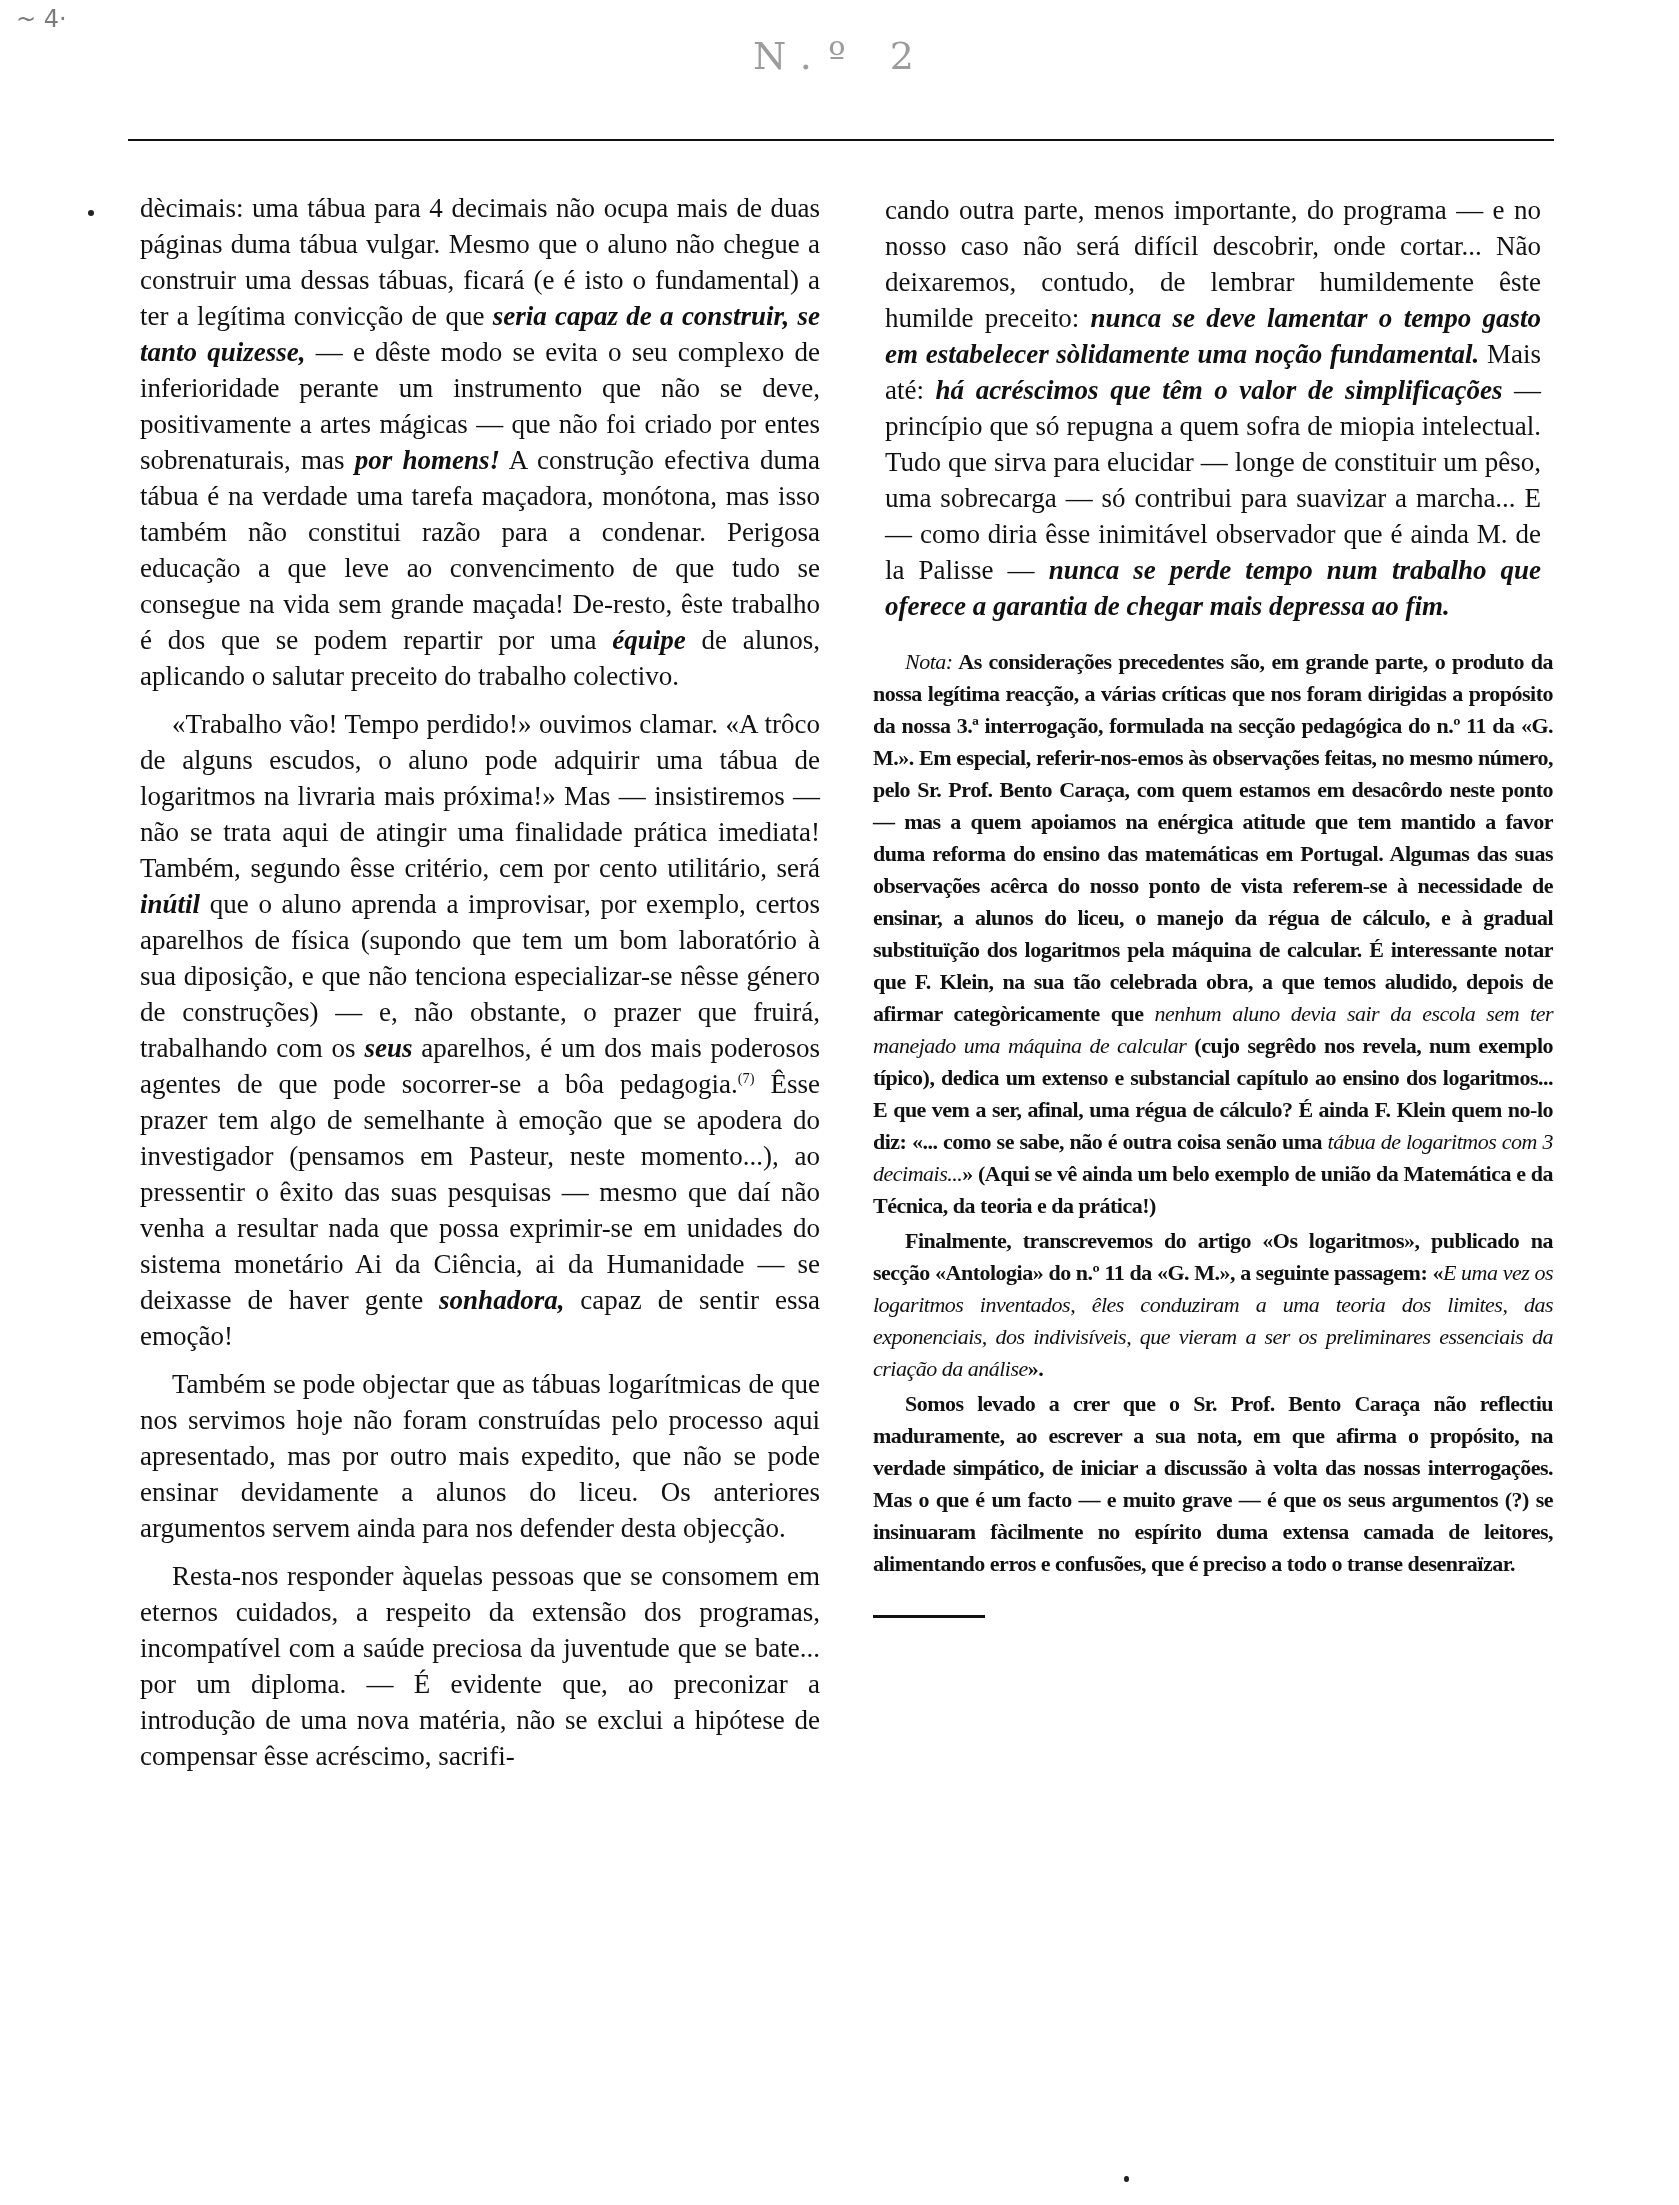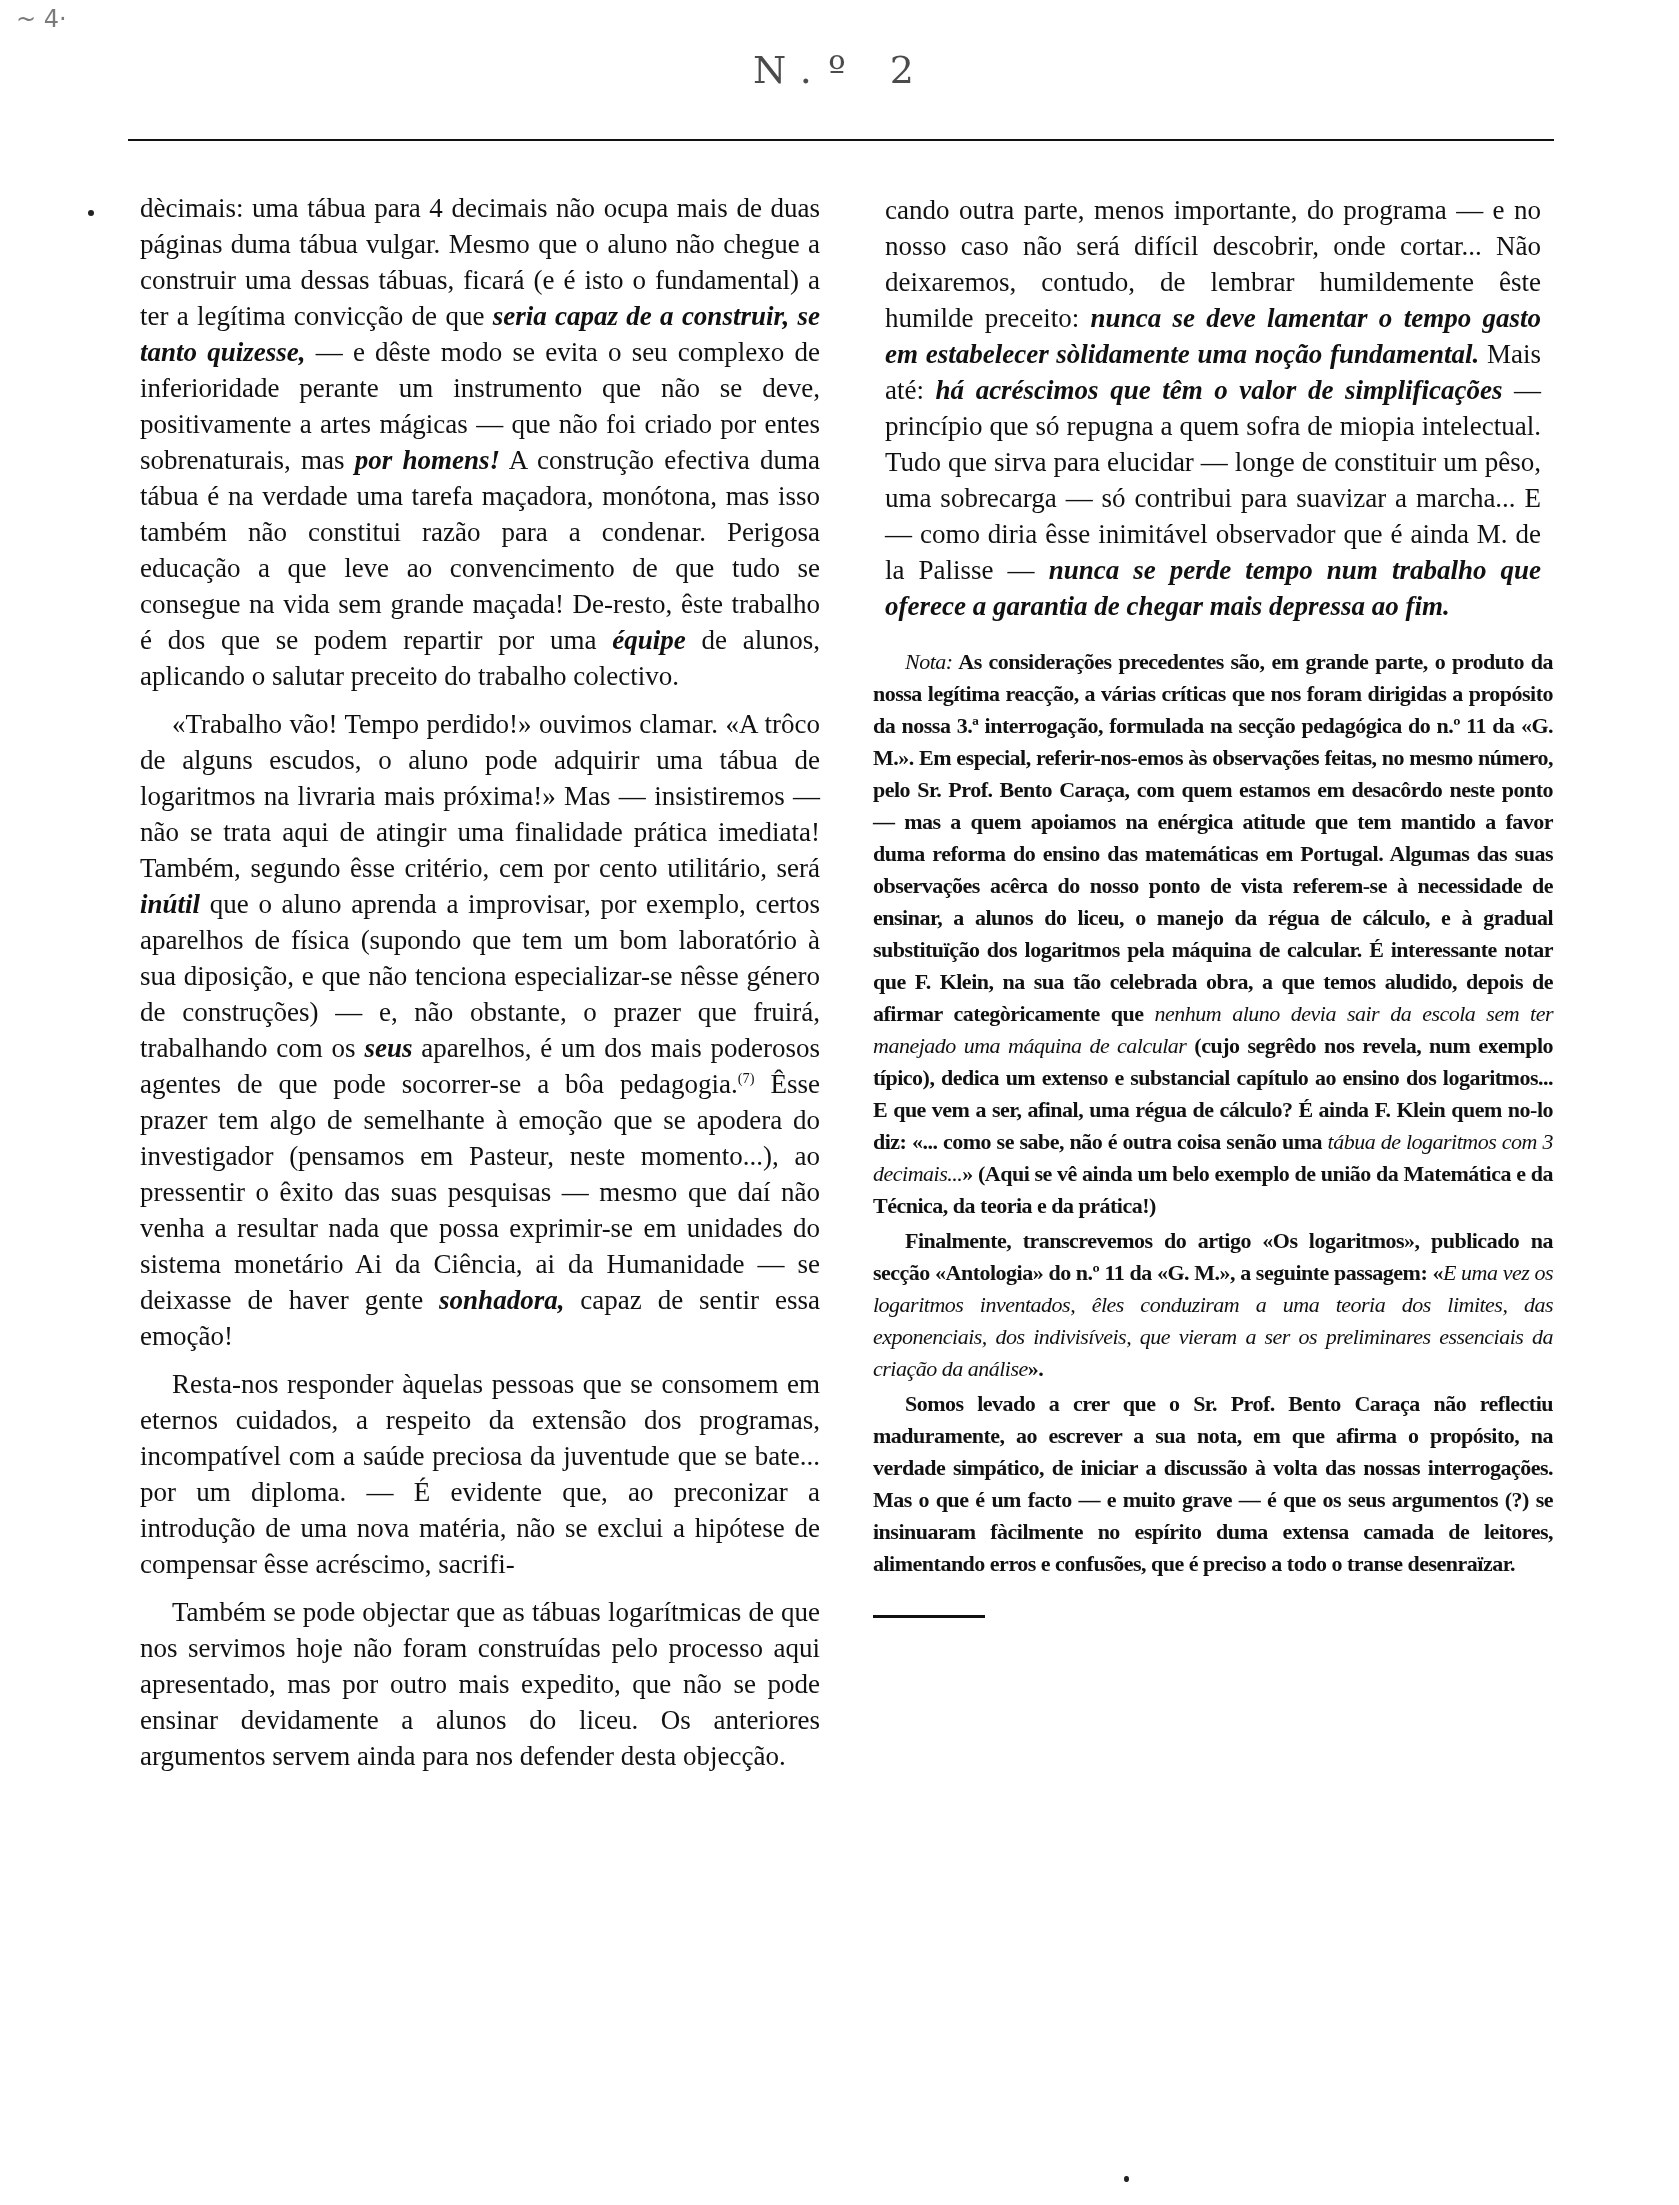--- a/index.html
+++ b/index.html
@@ -2,21 +2,21 @@
 <html style="font-size:13px"><head>
 <meta charset="utf-8">
 <style>
   html, body { margin: 0; padding: 0; background: #ffffff; }
   body { width: 1680px; height: 2205px; position: relative; overflow: hidden; color: #111; }
   .page { position: absolute; left: 0; top: 0; width: 1680px; height: 2205px; }
   .header { position: absolute; left: 128px; top: 93px; width: 1426px; height: 48px; }
   .journal-title { position: absolute; left: 0; top: 0; font-family: "Liberation Serif", serif; font-size: 30px; letter-spacing: 1.6px; }
   .page-number { position: absolute; right: 0; top: 0; font-family: "Liberation Serif", serif; font-size: 30px; }
   .rule { position: absolute; left: 128px; top: 139px; width: 1426px; height: 2.4px; background: #111; }
-  .handwriting { position: absolute; left: 753px; top: 48px; font-family: "DejaVu Serif", serif; font-size: 38px; color: #000000; letter-spacing: 16px; opacity: 0.7; }
+  .handwriting { position: absolute; left: 753px; top: 34px; font-family: "DejaVu Serif", serif; font-size: 38px; color: #737373; letter-spacing: 16px; opacity: 0.7; }
   .corner-mark { position: absolute; left: 16px; top: 4.8px; font-family: "DejaVu Sans", sans-serif; font-size: 24px; color: #444; opacity: 0.7; }
 
   .col { position: absolute; font-family: "Liberation Serif", serif; text-align: justify; }
   .col-left { left: 128px; top: 178px; width: 704px; font-size: 27px; line-height: 36px; }
   .col-right { left: 873px; top: 180px; width: 680px; font-size: 27px; line-height: 36px; }
   .col p { margin: 12px; }
   .col p.indent { text-indent: 32px; }
   .it { font-style: italic; font-weight: bold; }
   .sup { font-size: 14.4px; vertical-align: super; line-height: 0; }
 
@@ -37,22 +37,22 @@
   <div class="corner-mark">~ 4·</div>
   <div class="handwriting">N.º 2</div>
 
   <div class="rule"></div>
 
   <div class="stray" style="left:88px; top:210px;"></div>
 
   <div class="col col-left">
     <p><span>dècimais: uma tábua para 4 decimais não ocupa mais de duas páginas duma tábua vulgar. Mesmo que o aluno não chegue a construir uma dessas tábuas, ficará (e é isto o fundamental) a ter a legítima convicção de que </span><span class="it">seria capaz de a construir, se tanto quizesse,</span><span> — e dêste modo se evita o seu complexo de inferioridade perante um instrumento que não se deve, positivamente a artes mágicas — que não foi criado por entes sobrenaturais, mas </span><span class="it">por homens!</span><span> A construção efectiva duma tábua é na verdade uma tarefa maçadora, monótona, mas isso também não constitui razão para a condenar. Perigosa educação a que leve ao convencimento de que tudo se consegue na vida sem grande maçada! De-resto, êste trabalho é dos que se podem repartir por uma </span><span class="it">équipe</span><span> de alunos, aplicando o salutar preceito do trabalho colectivo.</span></p>
     <p class="indent"><span>«Trabalho vão! Tempo perdido!» ouvimos clamar. «A trôco de alguns escudos, o aluno pode adquirir uma tábua de logaritmos na livraria mais próxima!» Mas — insistiremos — não se trata aqui de atingir uma finalidade prática imediata! Também, segundo êsse critério, cem por cento utilitário, será </span><span class="it">inútil</span><span> que o aluno aprenda a improvisar, por exemplo, certos aparelhos de física (supondo que tem um bom laboratório à sua diposição, e que não tenciona especializar-se nêsse género de construções) — e, não obstante, o prazer que fruirá, trabalhando com os </span><span class="it">seus</span><span> aparelhos, é um dos mais poderosos agentes de que pode socorrer-se a bôa pedagogia.</span><span class="sup">(7)</span><span> Êsse prazer tem algo de semelhante à emoção que se apodera do investigador (pensamos em Pasteur, neste momento...), ao pressentir o êxito das suas pesquisas — mesmo que daí não venha a resultar nada que possa exprimir-se em unidades do sistema monetário Ai da Ciência, ai da Humanidade — se deixasse de haver gente </span><span class="it">sonhadora,</span><span> capaz de sentir essa emoção!</span></p>
+    <p class="indent"><span>Também se pode objectar que as tábuas logarítmicas de que nos servimos hoje não foram construídas pelo processo aqui apresentado, mas por outro mais expedito, que não se pode ensinar devidamente a alunos do liceu. Os anteriores argumentos servem ainda para nos defender desta objecção.</span></p>
     <p class="indent"><span>Resta-nos responder àquelas pessoas que se consomem em eternos cuidados, a respeito da extensão dos programas, incompatível com a saúde preciosa da juventude que se bate... por um diploma. — É evidente que, ao preconizar a introdução de uma nova matéria, não se exclui a hipótese de compensar êsse acréscimo, sacrifi-</span></p>
-    <p class="indent"><span>Também se pode objectar que as tábuas logarítmicas de que nos servimos hoje não foram construídas pelo processo aqui apresentado, mas por outro mais expedito, que não se pode ensinar devidamente a alunos do liceu. Os anteriores argumentos servem ainda para nos defender desta objecção.</span></p>
   </div>
 
   <div class="col col-right">
     <p><span>cando outra parte, menos importante, do programa — e no nosso caso não será difícil descobrir, onde cortar... Não deixaremos, contudo, de lembrar humildemente êste humilde preceito: </span><span class="it">nunca se deve lamentar o tempo gasto em estabelecer sòlidamente uma noção fundamental.</span><span> Mais até: </span><span class="it">há acréscimos que têm o valor de simplificações</span><span> — princípio que só repugna a quem sofra de miopia intelectual. Tudo que sirva para elucidar — longe de constituir um pêso, uma sobrecarga — só contribui para suavizar a marcha... E — como diria êsse inimitável observador que é ainda M. de la Palisse — </span><span class="it">nunca se perde tempo num trabalho que oferece a garantia de chegar mais depressa ao fim.</span></p>
 
     <div class="note note-wrap">
       <p><span class="it2">Nota:</span><span> As considerações precedentes são, em grande parte, o produto da nossa legítima reacção, a várias críticas que nos foram dirigidas a propósito da nossa 3.ª interrogação, formulada na secção pedagógica do n.º 11 da «G. M.». Em especial, referir-nos-emos às observações feitas, no mesmo número, pelo Sr. Prof. Bento Caraça, com quem estamos em desacôrdo neste ponto — mas a quem apoiamos na enérgica atitude que tem mantido a favor duma reforma do ensino das matemáticas em Portugal. Algumas das suas observações acêrca do nosso ponto de vista referem-se à necessidade de ensinar, a alunos do liceu, o manejo da régua de cálculo, e à gradual substituïção dos logaritmos pela máquina de calcular. É interessante notar que F. Klein, na sua tão celebrada obra, a que temos aludido, depois de afirmar categòricamente que </span><span class="it2">nenhum aluno devia sair da escola sem ter manejado uma máquina de calcular</span><span> (cujo segrêdo nos revela, num exemplo típico), dedica um extenso e substancial capítulo ao ensino dos logaritmos... E que vem a ser, afinal, uma régua de cálculo? É ainda F. Klein quem no-lo diz: «... como se sabe, não é outra coisa senão uma </span><span class="it2">tábua de logaritmos com 3 decimais...</span><span>» (Aqui se vê ainda um belo exemplo de união da Matemática e da Técnica, da teoria e da prática!)</span></p>
       <p><span>Finalmente, transcrevemos do artigo «Os logaritmos», publicado na secção «Antologia» do n.º 11 da «G. M.», a seguinte passagem: «</span><span class="it2">E uma vez os logaritmos inventados, êles conduziram a uma teoria dos limites, das exponenciais, dos indivisíveis, que vieram a ser os preliminares essenciais da criação da análise</span><span>».</span></p>
       <p><span>Somos levado a crer que o Sr. Prof. Bento Caraça não reflectiu maduramente, ao escrever a sua nota, em que afirma o propósito, na verdade simpático, de iniciar a discussão à volta das nossas interrogações. Mas o que é um facto — e muito grave — é que os seus argumentos (?) se insinuaram fàcilmente no espírito duma extensa camada de leitores, alimentando erros e confusões, que é preciso a todo o transe desenraïzar.</span></p>
     </div>

